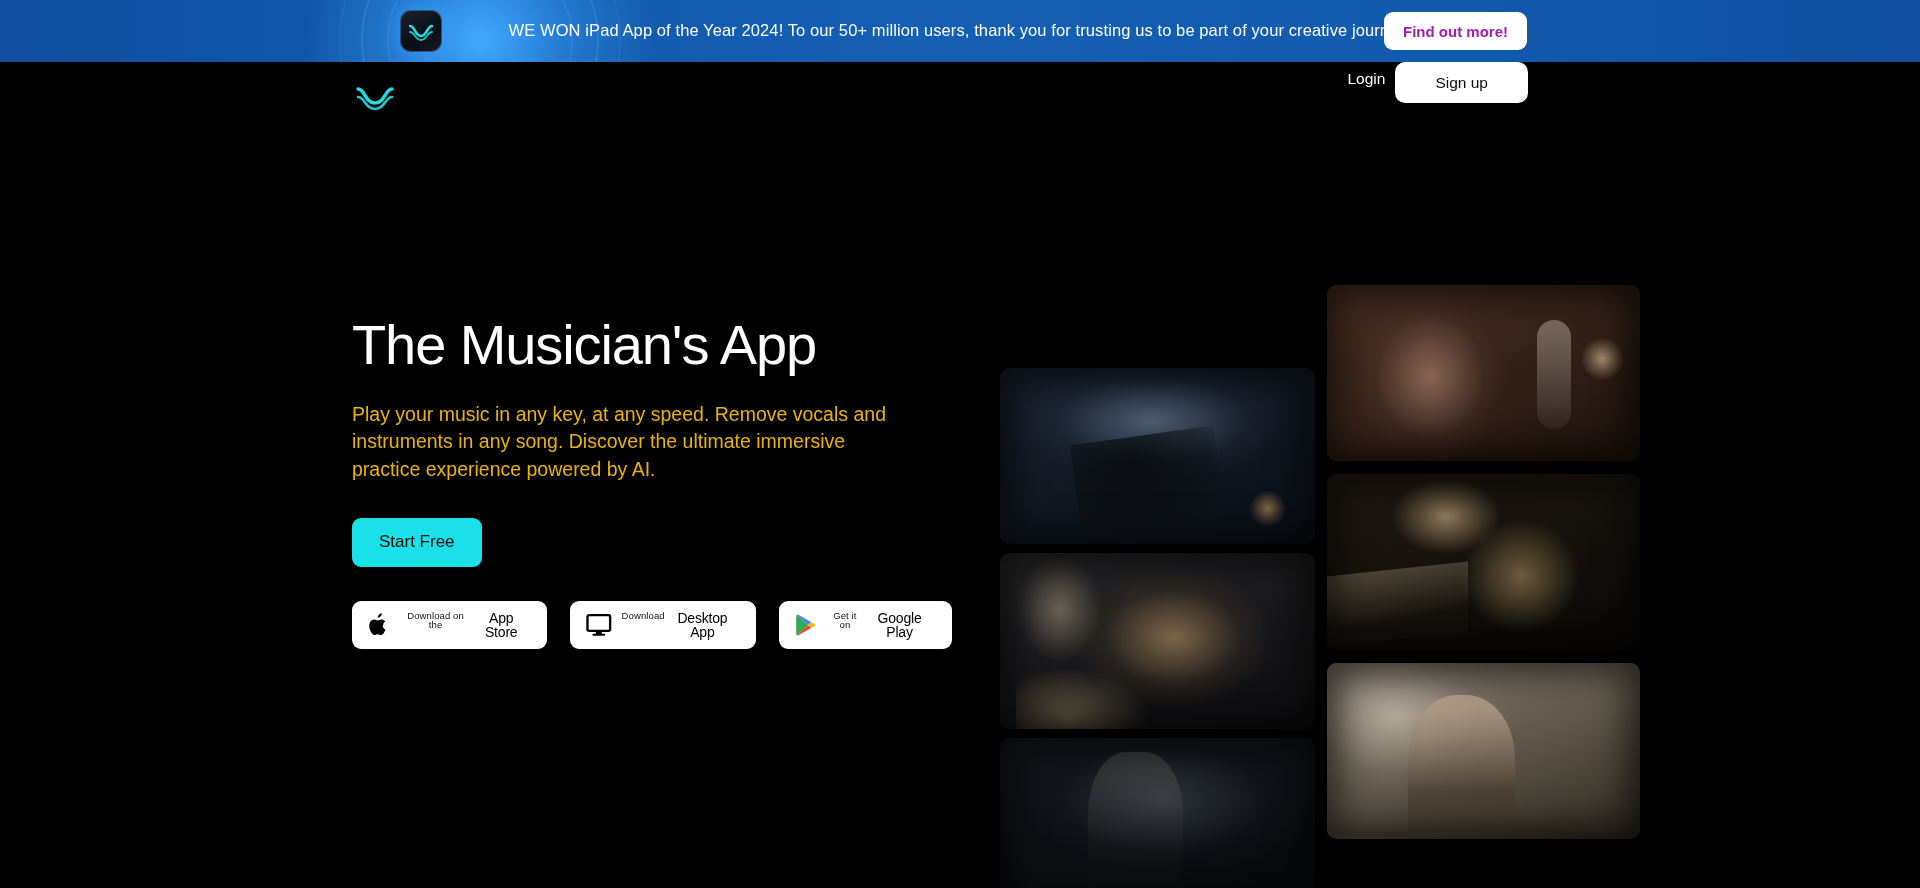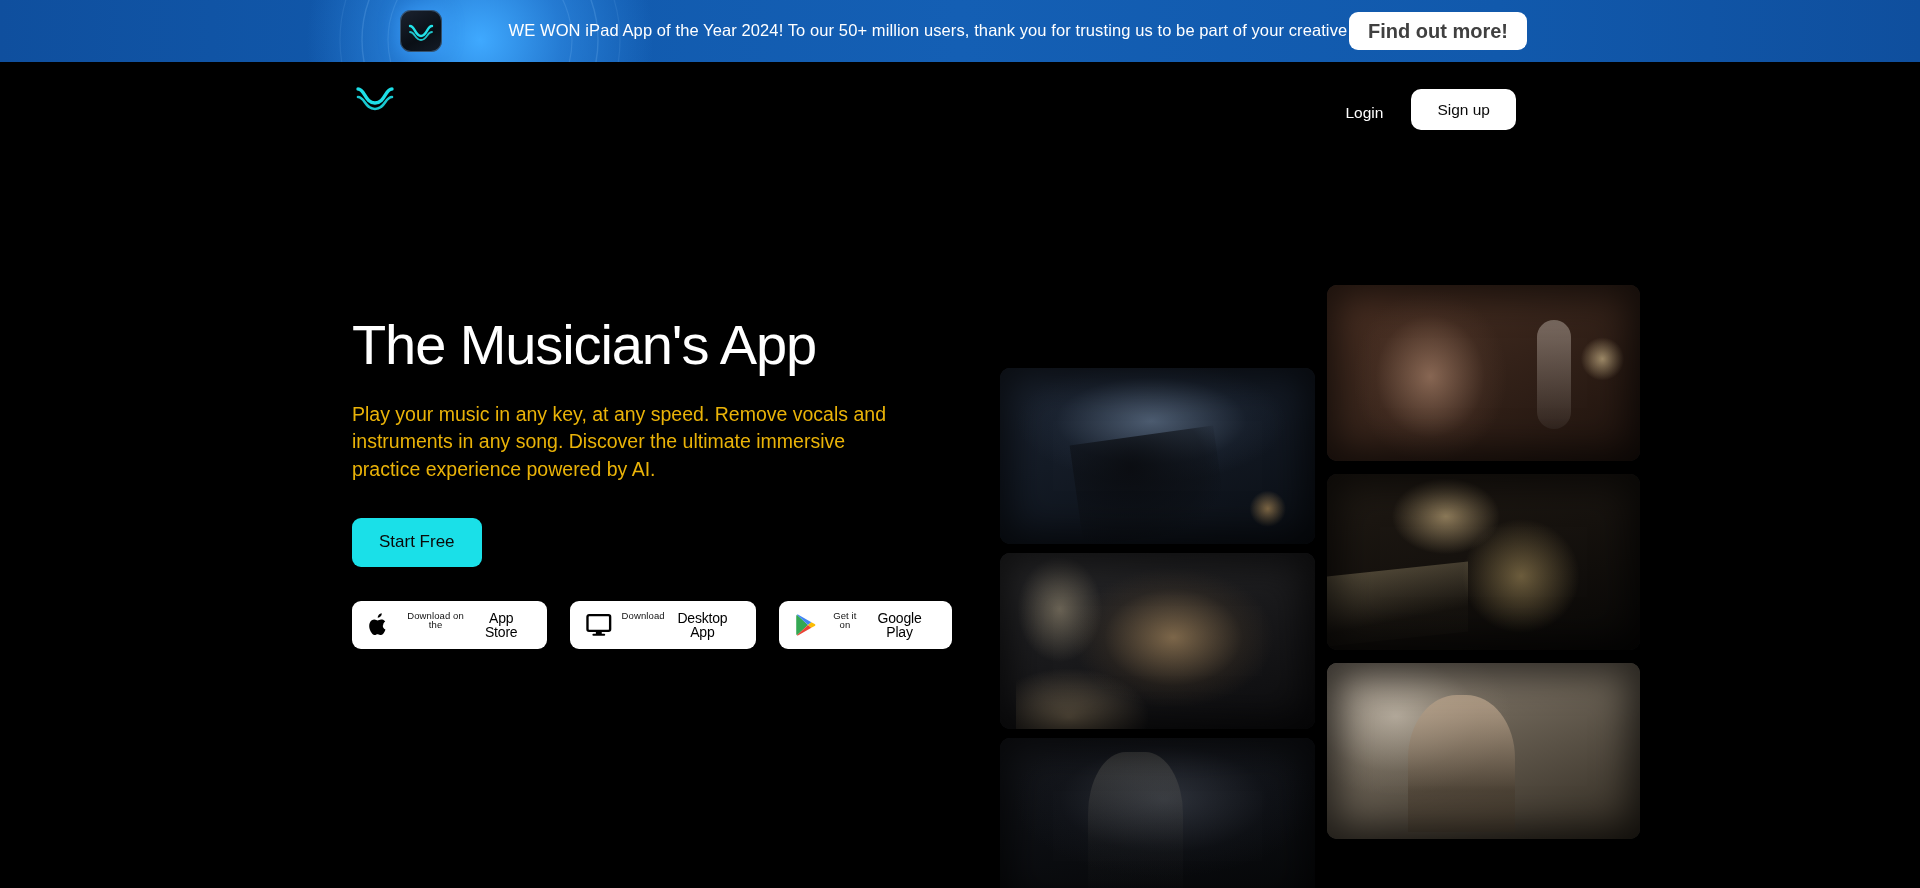--- a/index.html
+++ b/index.html
@@ -39,24 +39,24 @@
     display:flex; align-items:center; justify-content:center;
   }
   .promo-text{
     position:absolute; left:0; right:0; text-align:center;
     color:#fff; font-size:16.5px; line-height:1.2; letter-spacing:.1px;
     pointer-events:none;
   }
   .promo-cta{
     position:absolute; right:393px; top:12px;
     height:38px; padding:0 19px;
-    background:#fff; color:#404040;
+    background:#fff; color:#a21caf;
     border:none; border-radius:9px;
     font-family:"Liberation Sans", sans-serif;
-    font-size:20px; font-weight:700; cursor:pointer;
+    font-size:15px; font-weight:700; cursor:pointer;
     display:flex; align-items:center;
   }
 
   
   .nav{
     position:relative;
     width:1920px; height:68px;
     display:flex; align-items:center;
     background:#000;
   }
@@ -69,33 +69,33 @@
   .nav-links{
     position:absolute; left:0; right:0;
     display:flex; justify-content:center; align-items:center;
     gap:48px;
   }
   .nav-link{
     color:#f2f2f2; font-size:15.5px; letter-spacing:.1px;
     cursor:pointer; white-space:nowrap; padding:6px 2px;
   }
   .nav-right{
-    position:absolute; right:404px; top:0; height:68px;
-    display:flex; align-items:flex-end; gap:18px;
+    position:absolute; right:392px; top:0; height:68px;
+    display:flex; align-items:flex-start; 
   }
   .nav-login{
     color:#fff; font-size:15.5px; cursor:pointer;
     background:none; border:none;
     font-family:"Liberation Sans", sans-serif;
     padding:8px 10px;
   }
   .nav-signup{
     background:#fff; color:#0a0a0a;
     border:none; border-radius:10px;
-    height:41px; padding:0 26px;
+    height:41px; padding:0 40px;
     font-family:"Liberation Sans", sans-serif;
     font-size:15.5px; cursor:pointer;
   }
 
   
   .hero{ position:relative; width:1920px; height:758px; background:#000; }
 
   .hero-copy{ position:absolute; left:352px; top:186px; width:600px; }
   .hero-title{
     color:#fff; font-size:56px; line-height:1.05;

